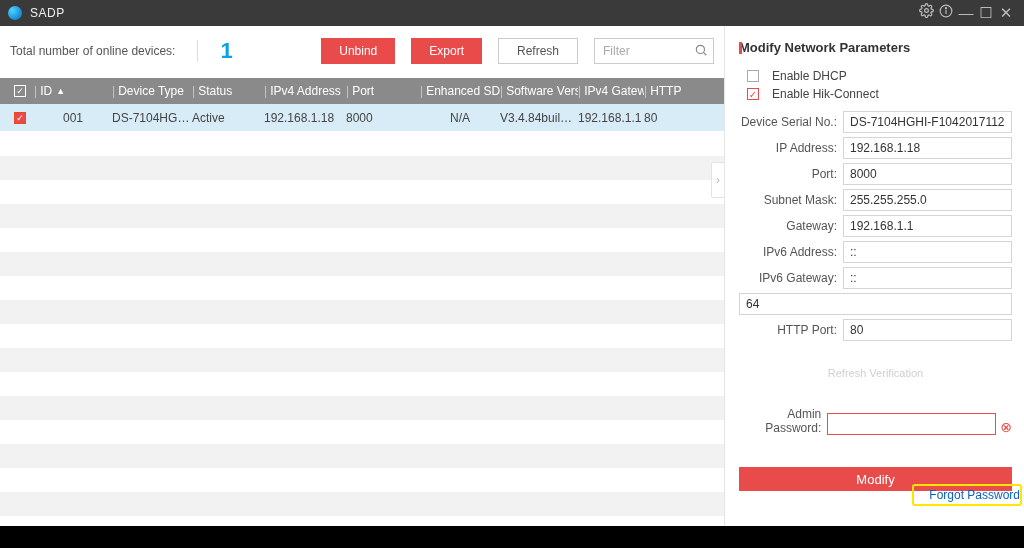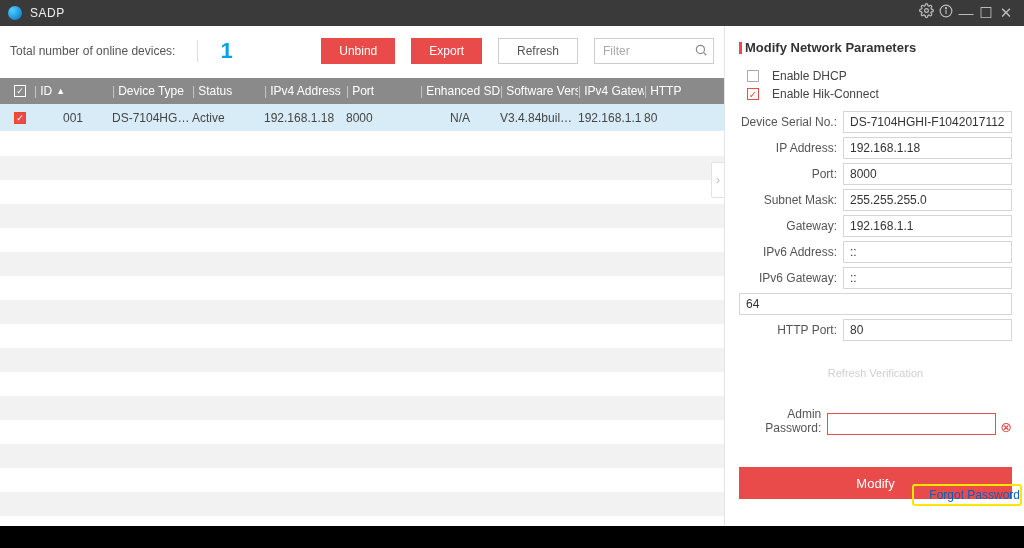--- a/index.html
+++ b/index.html
@@ -51,37 +51,37 @@
     .col-ver { width: 78px; }
     .col-gw { width: 66px; }
     .col-http { width: 44px; }
 
     
     .stripes { flex: 1; background: repeating-linear-gradient(#fff 0 24px, #f2f2f2 24px 48px); position: relative; }
     .stripe-arrow { position: absolute; right: -1px; top: 30px; width: 14px; height: 36px; background: #fff; border: 1px solid #e3e3e3; border-radius: 2px 0 0 2px; display:flex; align-items:center; justify-content:center; color:#bbb; font-size:12px; }
 
     
     .right { width: 300px; border-left: 1px solid #e5e5e5; padding: 14px 12px 10px 14px; position: relative; display:flex; flex-direction:column; }
-    .panel-title { font-size: 13px; font-weight: 600; color: #333; padding-left: 6px; margin-bottom: 12px; position: relative; }
+    .panel-title { font-size: 13px; font-weight: 600; color: #333; padding-left: 0; margin-bottom: 12px; position: relative; }
     .panel-title::before { content: ""; position: absolute; left: 0; top: 2px; width: 3px; height: 12px; background: #e94b4b; }
     .check-row { display: flex; align-items: center; gap: 13px; padding: 2px 0 2px 8px; font-size: 12px; color: #444; }
     .chk { width: 12px; height: 12px; border: 1px solid #aaa; display: inline-flex; align-items:center; justify-content:center; font-size:10px; }
     .chk.checked { border-color: #e94b4b; color: #e94b4b; }
 
     .form { margin-top: 8px; }
     .frow { display: flex; align-items: center; margin-bottom: 4px; }
     .flabel { width: 112px; text-align: right; padding-right: 6px; font-size: 12px; color: #555; }
     .finput { flex: 1; height: 22px; border: 1px solid #d5d5d5; font-size: 12px; padding: 0 6px; color: #333; }
 
     .secver { text-align: center; color: #cfcfcf; font-size: 11px; margin: 22px 0 28px 0; }
     .pass-row { display:flex; align-items:flex-end; }
     .pass-row .finput { border: 1px solid #e94b4b; }
     .err-icon { color: #e94b4b; font-size: 14px; margin-left: 4px; }
 
-    .modify-btn { background: #e94b4b; color:#fff; height: 32px; width: 100%; border:none; font-size:13px; margin-top: 28px; }
+    .modify-btn { background: #e94b4b; color:#fff; height: 24px; width: 100%; border:none; font-size:13px; margin-top: 28px; }
 
     .forgot-wrap { position: absolute; right: 4px; bottom: 24px; text-align: right; }
     .forgot { color: #0a60c2; font-size: 12px; }
     .hl { position: absolute; right: 2px; bottom: 20px; width: 110px; height: 22px; border: 2px solid #ffe600; border-radius: 3px; pointer-events:none; }
 
     .footer { height: 22px; background: #000; }
   </style>
 </head>
 <body>
 

